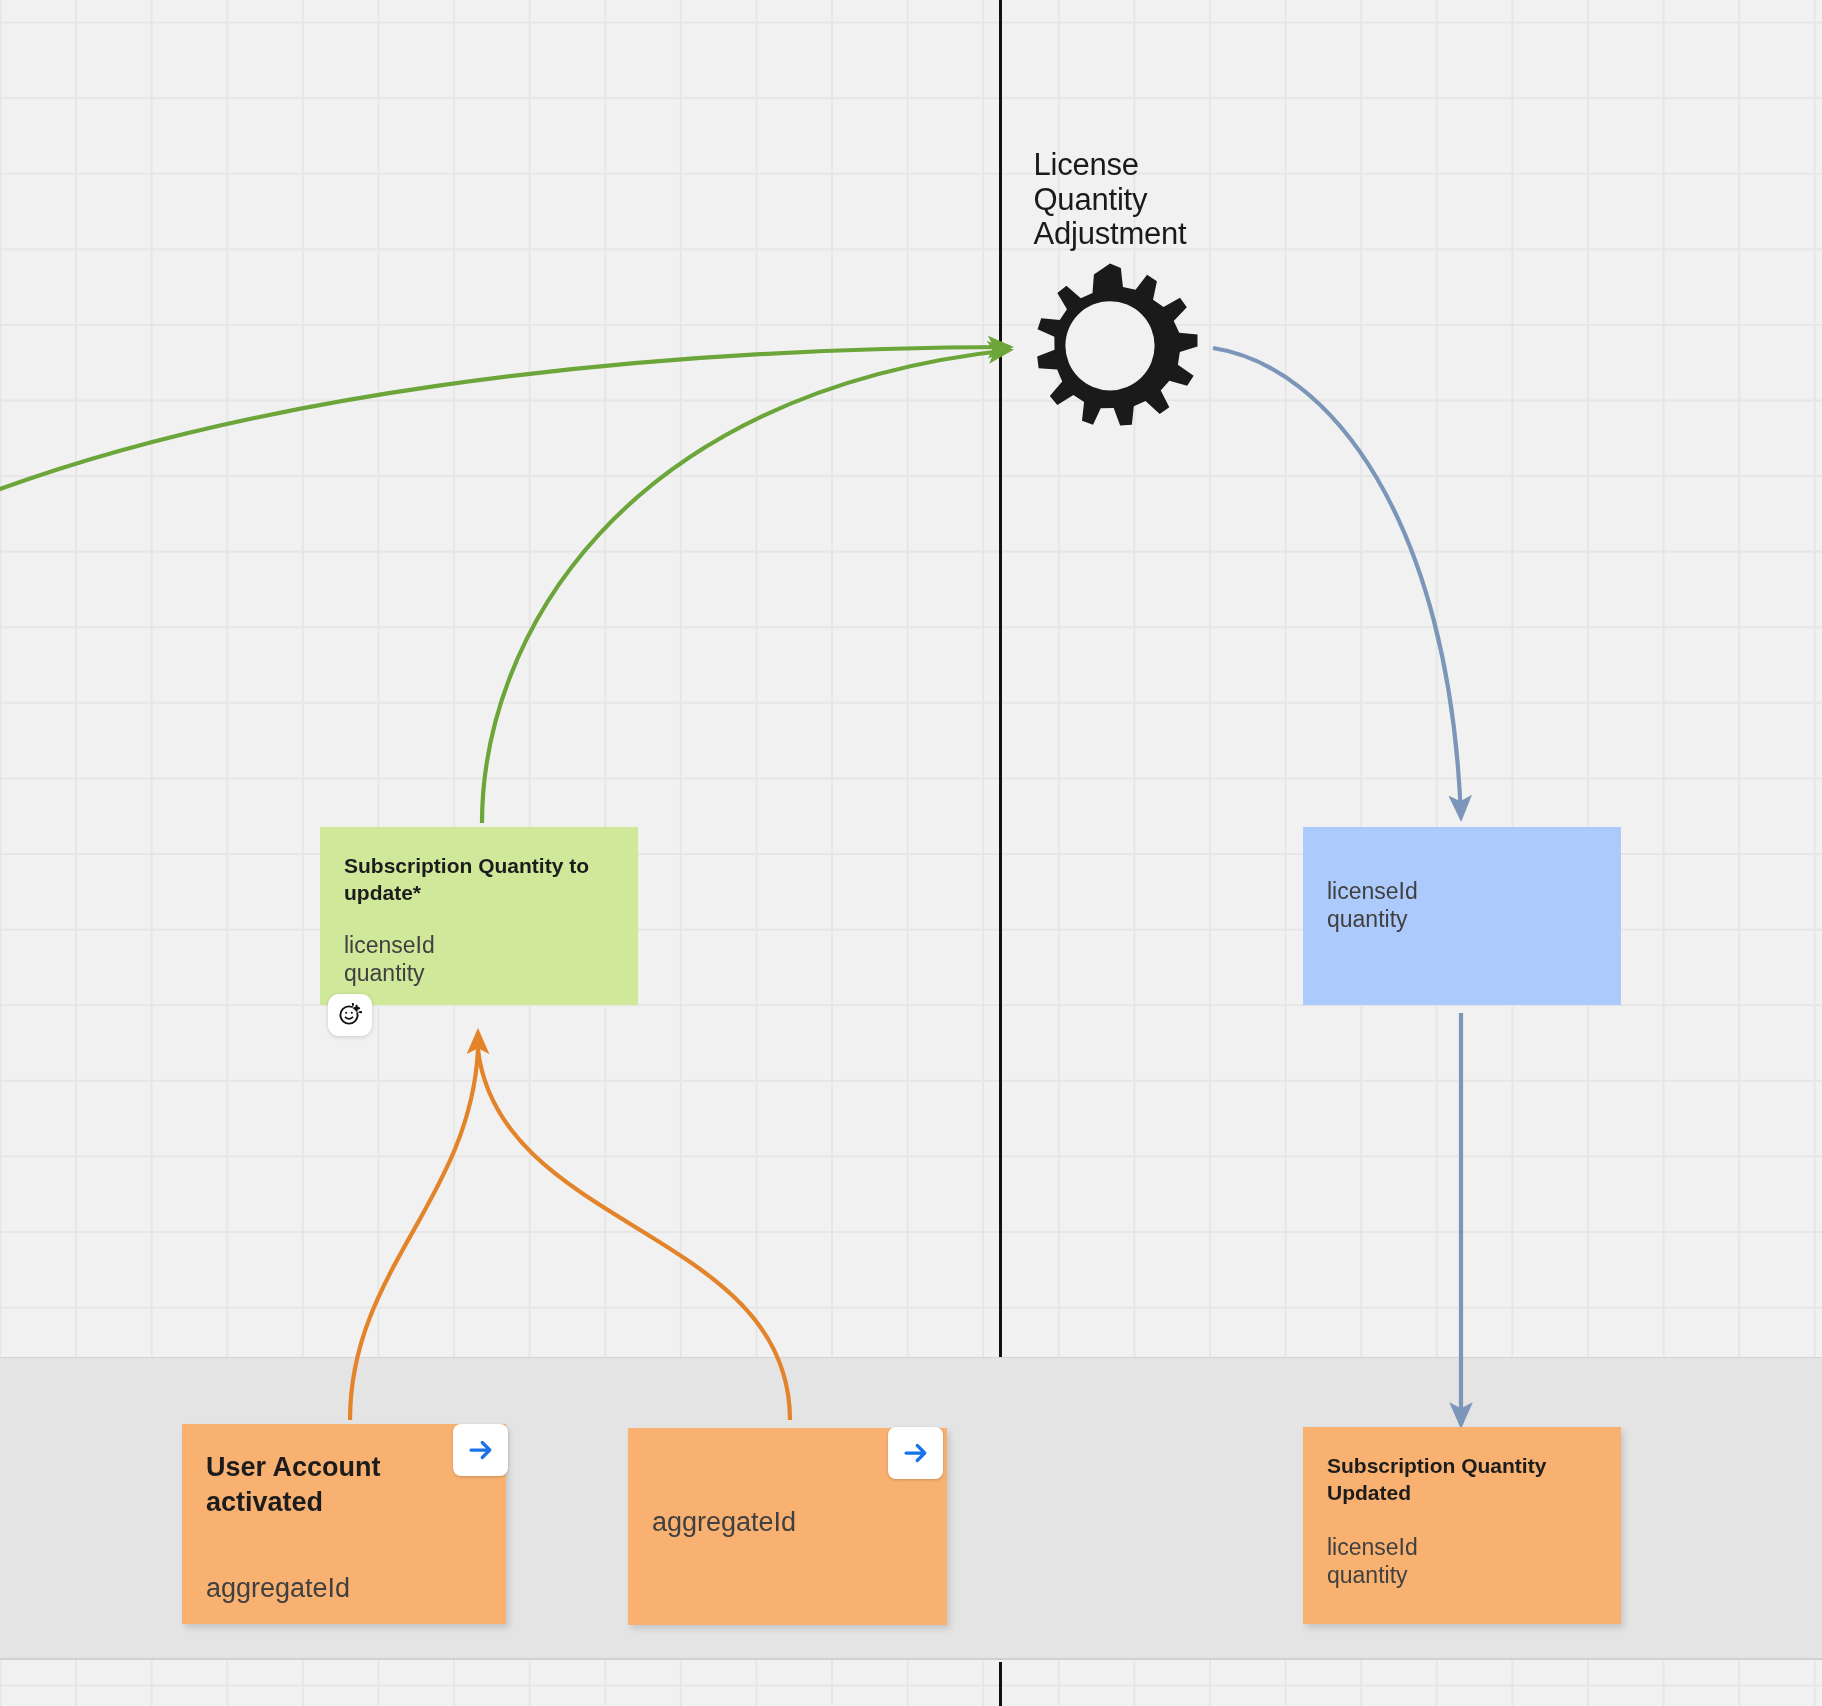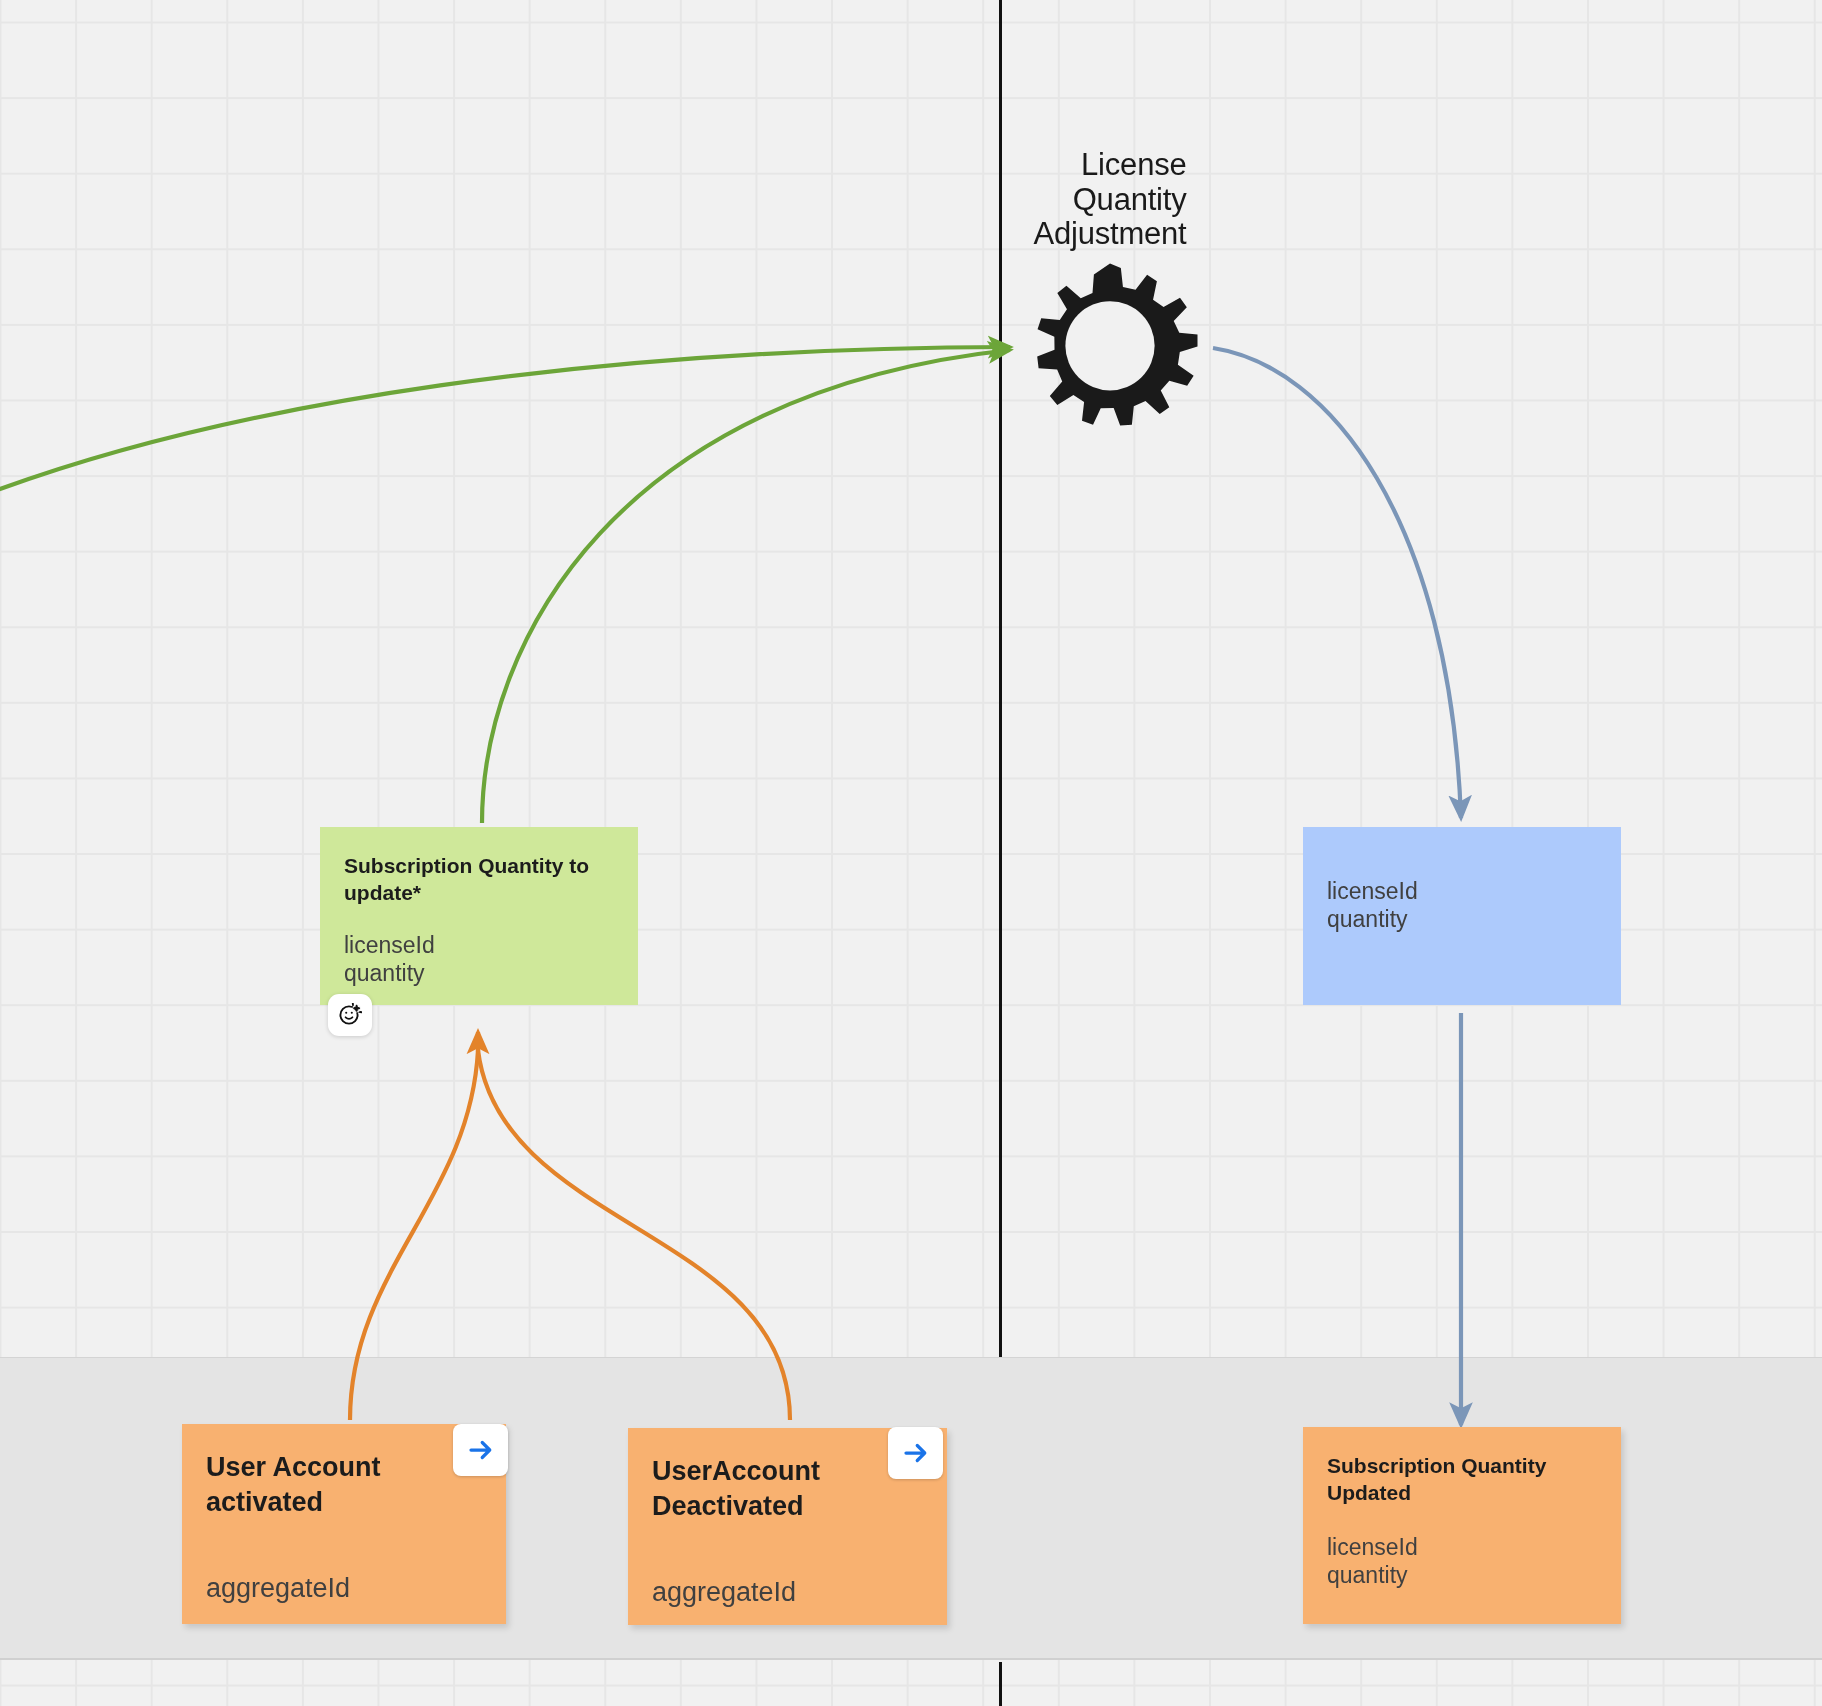--- a/index.html
+++ b/index.html
@@ -58,21 +58,21 @@
   .process-node {
     position: absolute;
     display: flex;
     flex-direction: column;
     align-items: center;
   }
   .process-label {
     font-size: 31px;
     line-height: 1.12;
     color: #1a1a1a;
-    text-align: right;
+    text-align: left;
     white-space: pre-line;
     font-family: "Liberation Sans", sans-serif;
     letter-spacing: -0.2px;
   }
   .gear-wrap {
     margin-top: 8px;
   }
 
   
   .card {
@@ -247,21 +247,20 @@
     <div class="card-title">User Account activated</div>
     <div class="card-fields">aggregateId</div>
   </div>
   <div class="corner-badge" style="left:453px; top:1424px;">
     <svg width="30" height="30" viewBox="0 0 24 24" xmlns="http://www.w3.org/2000/svg">
       <path d="M4 12 L19 12 M13 6 L19 12 L13 18" fill="none" stroke="#1a73e8" stroke-width="2.6" stroke-linecap="round" stroke-linejoin="round"></path>
     </svg>
   </div>
 
   <div class="card card-orange evt-big shadowed" style="left:628px; top:1428px; width:319px; height:197px;">
-    <div class="card-title">UserAccount Deactivated</div>
     <div class="card-fields">aggregateId</div>
   </div>
   <div class="corner-badge" style="left:888px; top:1427px;">
     <svg width="30" height="30" viewBox="0 0 24 24" xmlns="http://www.w3.org/2000/svg">
       <path d="M4 12 L19 12 M13 6 L19 12 L13 18" fill="none" stroke="#1a73e8" stroke-width="2.6" stroke-linecap="round" stroke-linejoin="round"></path>
     </svg>
   </div>
 
   <div class="card card-orange evt-small shadowed" style="left:1303px; top:1427px; width:318px; height:197px;">
     <div class="card-title">Subscription Quantity Updated</div>

